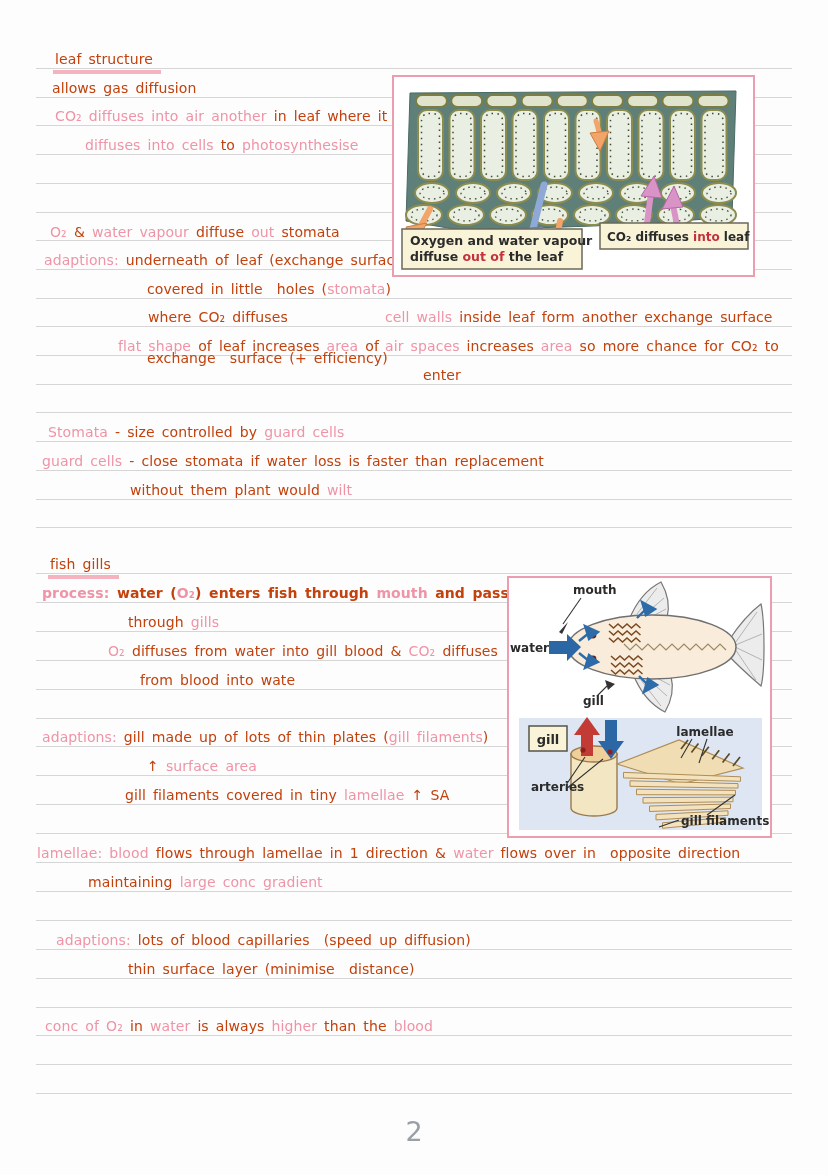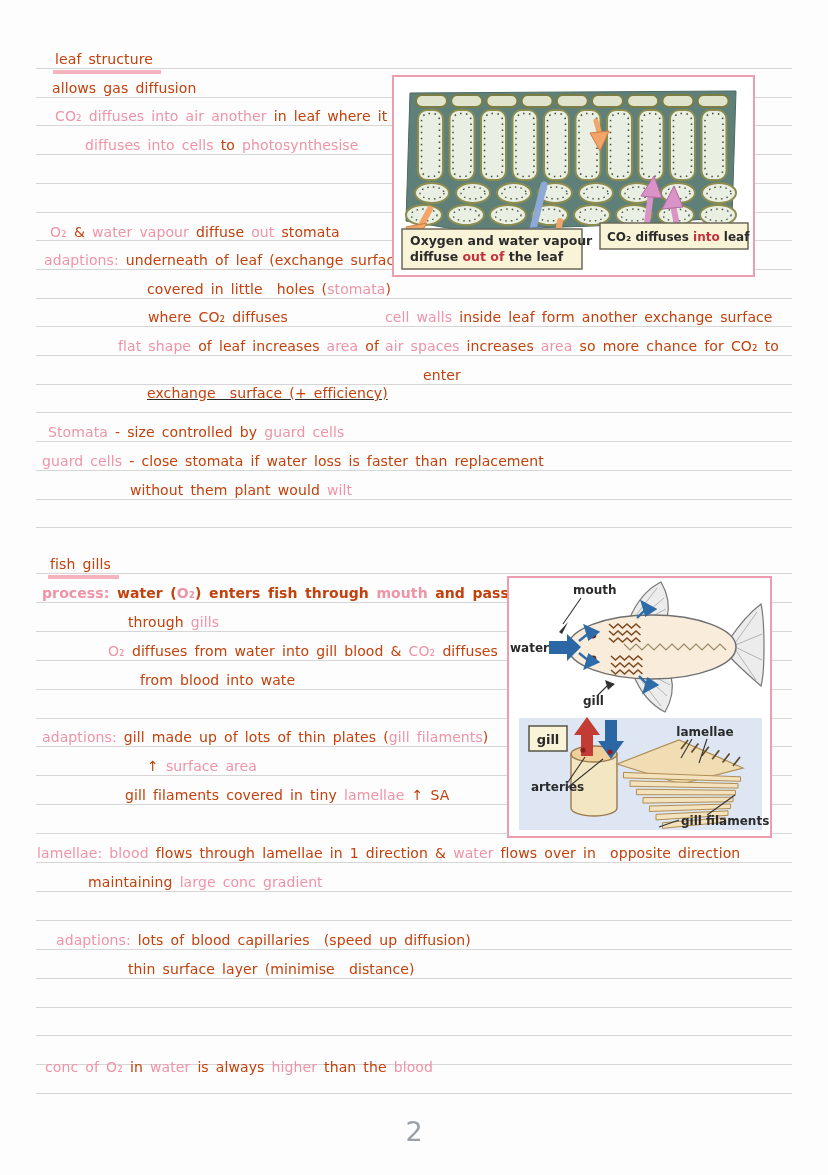--- a/index.html
+++ b/index.html
@@ -66,38 +66,38 @@
       <div class="ln" style="top: 77.7px; left: 52px;"><span class="ink">allows gas diffusion</span></div>
       <div class="ln" style="top: 106.4px; left: 55px;"><span class="pink">CO₂ diffuses into air another</span><span class="ink"> in leaf where it</span></div>
       <div class="ln" style="top: 135.1px; left: 85px;"><span class="pink">diffuses into cells</span><span class="ink"> to </span><span class="pink">photosynthesise</span></div>
       <div class="ln" style="top: 192.5px; left: 50px; margin-top: 29px;"><span class="pink">O₂</span><span class="ink"> &amp; </span><span class="pink">water vapour</span><span class="ink"> diffuse </span><span class="pink">out</span><span class="ink"> stomata</span></div>
       <div class="ln" style="top: 249.9px; left: 44px;"><span class="pink">adaptions: </span><span class="ink">underneath of leaf (exchange surface)</span></div>
       <div class="ln" style="top: 278.6px; left: 147px;"><span class="ink">covered in little  holes (</span><span class="pink">stomata</span><span class="ink">)</span></div>
       <div class="ln" style="top: 307.3px; left: 148px;"><span class="ink">where CO₂ diffuses</span></div>
       <div class="ln" style="top: 307.3px; left: 385px;"><span class="pink">cell walls</span><span class="ink"> inside leaf form another exchange surface</span></div>
       <div class="ln" style="top: 336px; left: 118px;"><span class="pink">flat shape</span><span class="ink"> of leaf increases </span><span class="pink">area</span><span class="ink"> of</span></div>
       <div class="ln" style="top: 336px; left: 385px;"><span class="pink">air spaces</span><span class="ink"> increases </span><span class="pink">area</span><span class="ink"> so more chance for CO₂ to</span></div>
-      <div class="ln" style="top: 383px; left: 147px; text-decoration: underline;"><span class="ink">exchange  surface (+ efficiency)</span></div>
+      <div class="ln" style="top: 348px; left: 147px;"><span class="ink">exchange  surface (+ efficiency)</span></div>
       <div class="ln" style="top: 364.7px; left: 423px;"><span class="ink">enter</span></div>
       <div class="ln" style="top: 422.1px; left: 48px;"><span class="pink">Stomata</span><span class="ink"> - size controlled by </span><span class="pink">guard cells</span></div>
       <div class="ln" style="top: 450.8px; left: 42px;"><span class="pink">guard cells</span><span class="ink"> - close stomata if water loss is faster than replacement</span></div>
       <div class="ln" style="top: 479.5px; left: 130px;"><span class="ink">without them plant would </span><span class="pink">wilt</span></div>
       <div class="ln title" style="top: 554px; left: 50px;"><span class="ink">fish gills</span></div>
       <div class="ln" style="top: 582.9px; left: 42px; font-weight: bold;"><span class="pink">process: </span><span class="ink">water (</span><span class="pink">O₂</span><span class="ink">) enters fish through </span><span class="pink">mouth</span><span class="ink"> and passes out</span></div>
       <div class="ln" style="top: 611.8px; left: 128px;"><span class="ink">through </span><span class="pink">gills</span></div>
       <div class="ln" style="top: 640.7px; left: 108px;"><span class="pink">O₂</span><span class="ink"> diffuses from water into gill blood &amp; </span><span class="pink">CO₂</span><span class="ink"> diffuses</span></div>
       <div class="ln" style="top: 669.6px; left: 140px;"><span class="ink">from blood into wate</span></div>
       <div class="ln" style="top: 727.4px; left: 42px;"><span class="pink">adaptions: </span><span class="ink">gill made up of lots of thin plates (</span><span class="pink">gill filaments</span><span class="ink">)</span></div>
       <div class="ln" style="top: 756.3px; left: 147px;"><span class="ink">↑ </span><span class="pink">surface area</span></div>
       <div class="ln" style="top: 785.2px; left: 125px;"><span class="ink">gill filaments covered in tiny </span><span class="pink">lamellae</span><span class="ink"> ↑ SA</span></div>
       <div class="ln" style="top: 843px; left: 37px;"><span class="pink">lamellae: blood</span><span class="ink"> flows through lamellae in 1 direction &amp; </span><span class="pink">water</span><span class="ink"> flows over in  opposite direction</span></div>
       <div class="ln" style="top: 871.9px; left: 88px;"><span class="ink">maintaining </span><span class="pink">large conc gradient</span></div>
       <div class="ln" style="top: 929.7px; left: 56px;"><span class="pink">adaptions: </span><span class="ink">lots of blood capillaries  (speed up diffusion)</span></div>
       <div class="ln" style="top: 958.6px; left: 128px;"><span class="ink">thin surface layer (minimise  distance)</span></div>
-      <div class="ln" style="top: 1016.4px; left: 45px; margin-top: 41px;"><span class="pink">conc of O₂</span><span class="ink"> in </span><span class="pink">water</span><span class="ink"> is always </span><span class="pink">higher</span><span class="ink"> than the </span><span class="pink">blood</span></div>
+      <div class="ln" style="top: 1016.4px; left: 45px;"><span class="pink">conc of O₂</span><span class="ink"> in </span><span class="pink">water</span><span class="ink"> is always </span><span class="pink">higher</span><span class="ink"> than the </span><span class="pink">blood</span></div>
     </div>
 
   <div class="diagram" style="left:392px;top:75px;width:359px;height:198px;">
     <svg id="leafsvg" width="359" height="198" viewBox="0 0 359 198">
       <path d="M16,16 L342,14 L338,140 Q200,152 60,152 L12,144 Z" fill="#5e8078" stroke="#4a6a62" stroke-width="1"></path>
       <g id="gEpi">
           <rect x="22" y="18" width="31" height="12" rx="6" fill="#e0e4cc" stroke="#7c7d42" stroke-width="2"></rect>
           <rect x="57.2" y="18" width="31" height="12" rx="6" fill="#e0e4cc" stroke="#7c7d42" stroke-width="2"></rect>
           <rect x="92.4" y="18" width="31" height="12" rx="6" fill="#e0e4cc" stroke="#7c7d42" stroke-width="2"></rect>
           <rect x="127.60000000000001" y="18" width="31" height="12" rx="6" fill="#e0e4cc" stroke="#7c7d42" stroke-width="2"></rect>

